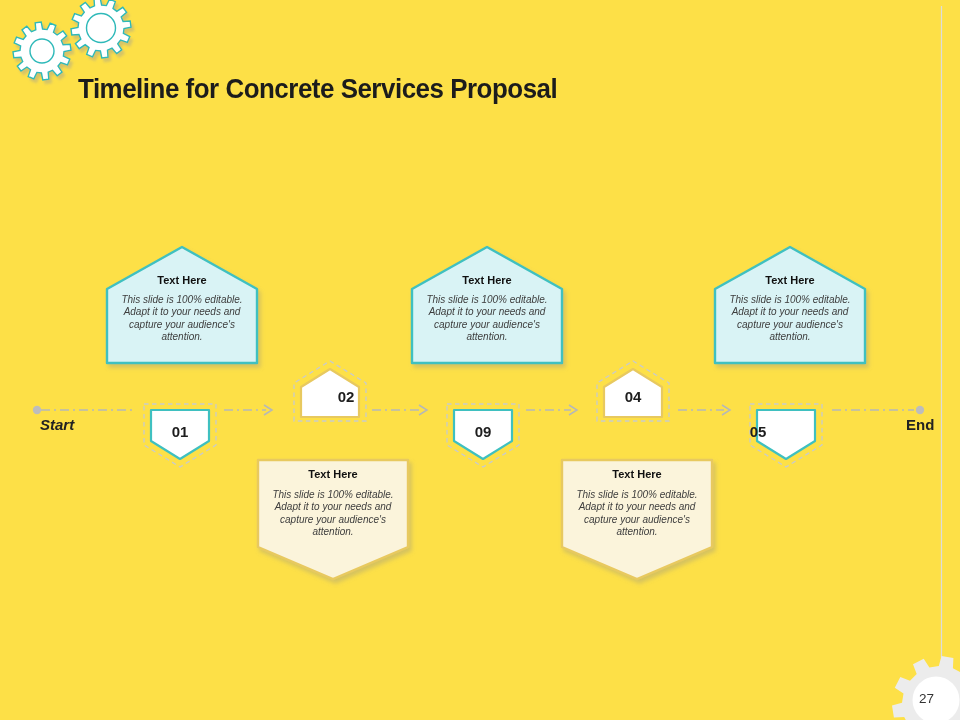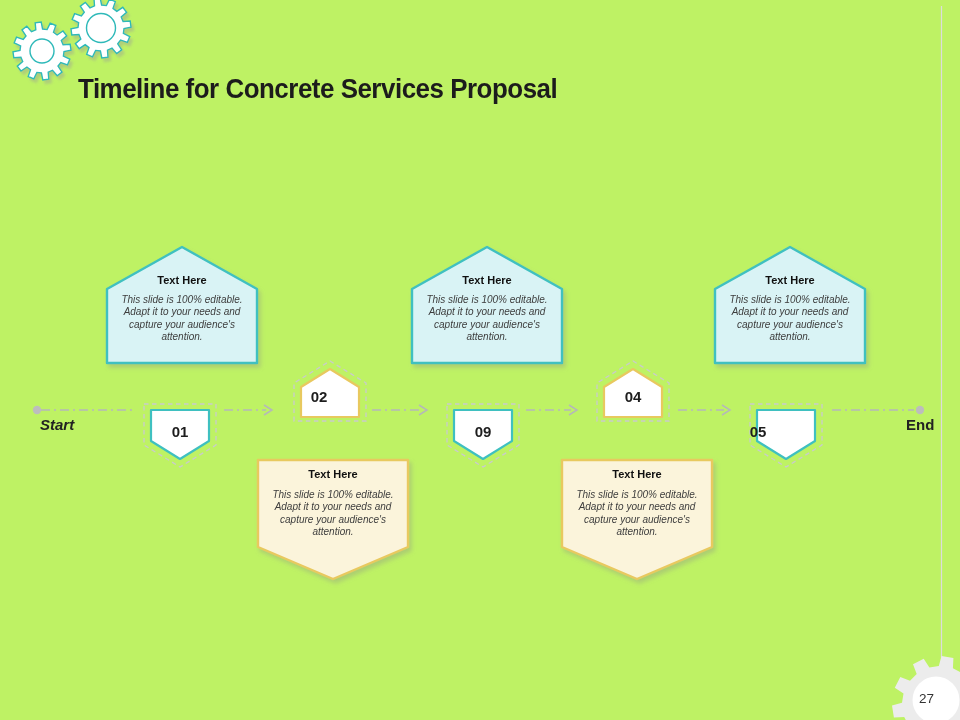--- a/index.html
+++ b/index.html
@@ -1,18 +1,18 @@
 <!DOCTYPE html>
 <html><head>
 <meta charset="utf-8">
 <style>
   * { margin:0; padding:0; box-sizing:border-box; }
   html,body { background:#fff; }
   #slide {
-    position:relative; width:960px; height:720px; background:#bef264;
+    position:relative; width:960px; height:720px; background:#fde047;
     font-family:"Liberation Sans", sans-serif; overflow:hidden;
   }
   #shapes { position:absolute; left:0; top:0; width:960px; height:720px; z-index:1; }
   .txt { position:absolute; z-index:2; }
   .slide-title {
     left:78px; top:74px; width:600px;
     font-size:27px; font-weight:bold; color:#1c1c1c; letter-spacing:-0.5px;
     transform:scaleX(.96); transform-origin:left center; white-space:nowrap;
   }
   .endpoint-label { font-size:15px; font-weight:bold; color:#222; }
@@ -106,21 +106,21 @@
       <circle cx="936" cy="700" r="23.5" fill="#ffffff"></circle>
     </g>
   </svg>
 
   <div class="txt slide-title">Timeline for Concrete Services Proposal</div>
 
   <div class="txt endpoint-label" style="left:40px; top:416px;font-style:italic;">Start</div>
   <div class="txt endpoint-label" style="left:886px; top:416px;margin-left:20px;">End</div>
 
   <div class="txt badge-num" style="left:150px; top:423px;">01</div>
-  <div class="txt badge-num" style="left:289px; top:388px;">02</div>
+  <div class="txt badge-num" style="left:316px; top:388px;">02</div>
   <div class="txt badge-num" style="left:453px; top:423px;">09</div>
   <div class="txt badge-num" style="left:603px; top:388px;">04</div>
   <div class="txt badge-num" style="left:728px; top:423px;">05</div>
 
   <div class="txt callout" style="left:107px; top:274px;">
     <div class="callout-title">Text Here</div>
     <div class="callout-body" style="margin-top:8px;">This slide is 100% editable. Adapt it to your needs and capture your audience's attention.</div>
   </div>
   <div class="txt callout" style="left:412px; top:274px;">
     <div class="callout-title">Text Here</div>

